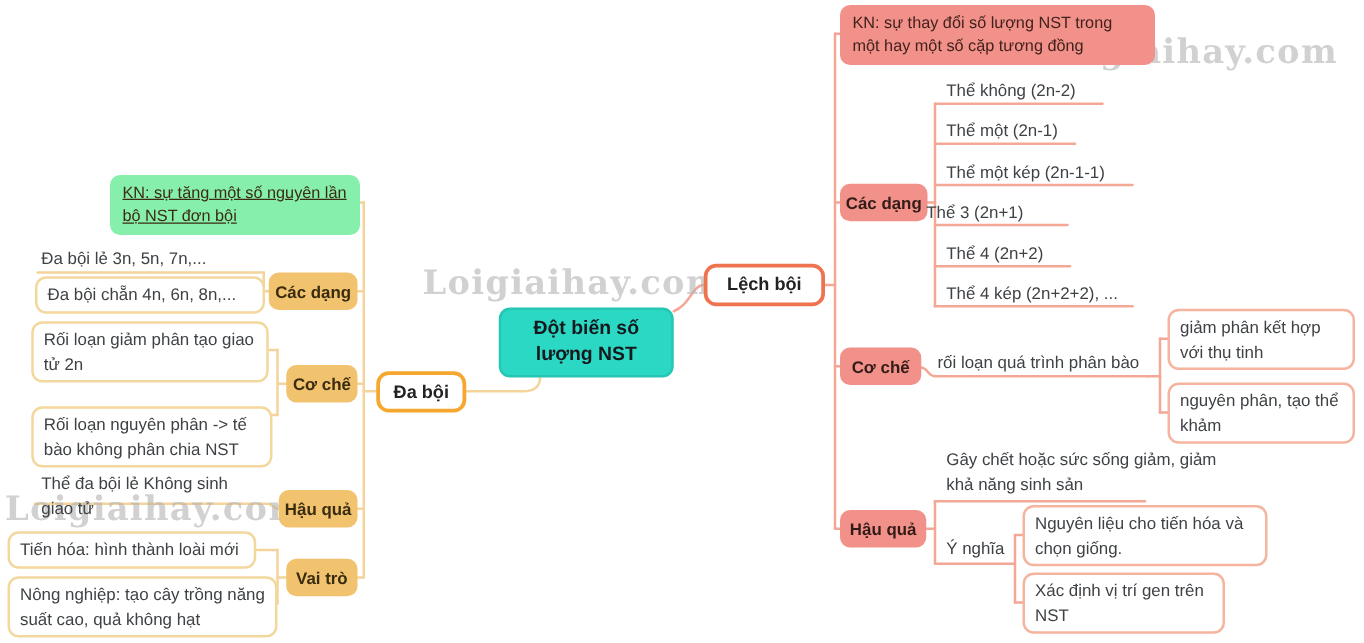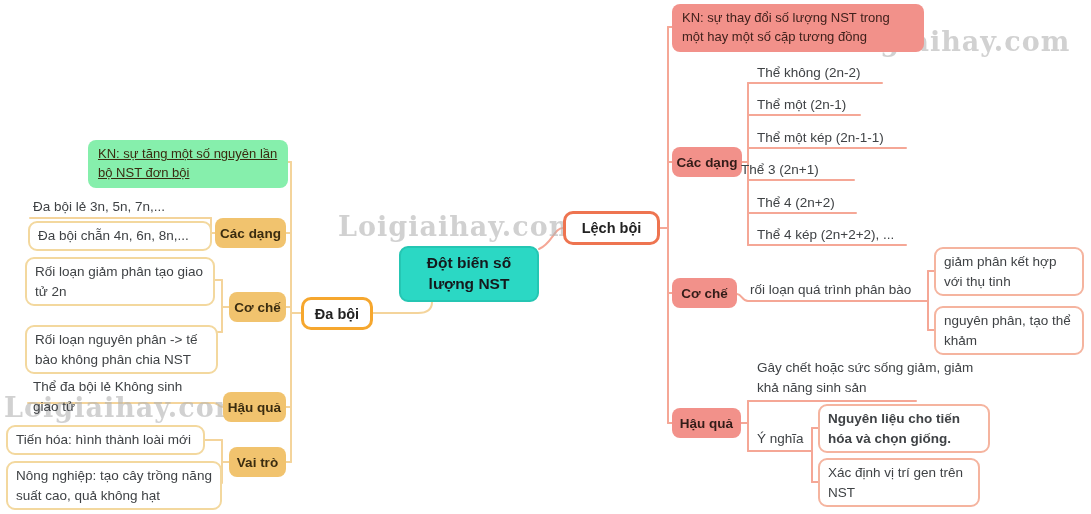--- a/index.html
+++ b/index.html
@@ -138,21 +138,21 @@
   <div class="abs bare" style="left:757px;top:225px;">Thể 4 kép (2n+2+2), ...</div>
 
   <div class="abs chip pink" style="left:672px;top:278px;width:65px;height:30px;">Cơ chế</div>
   <div class="abs leaf r" style="left:934px;top:247px;width:150px;">giảm phân kết hợp với thụ tinh</div>
   <div class="abs bare" style="left:750px;top:280px;">rối loạn quá trình phân bào</div>
   <div class="abs leaf r" style="left:934px;top:306px;width:150px;">nguyên phân, tạo thể khảm</div>
 
   <div class="abs chip pink" style="left:672px;top:408px;width:69px;height:30px;">Hậu quả</div>
   <div class="abs bare wrap" style="left:757px;top:358px;width:228px;">Gây chết hoặc sức sống giảm, giảm khả năng sinh sản</div>
   <div class="abs bare" style="left:757px;top:429px;">Ý nghĩa</div>
-  <div class="abs leaf r" style="left:818px;top:404px;width:172px;font-weight:bold;">Nguyên liệu cho tiến hóa và chọn giống.</div>
+  <div class="abs leaf r" style="left:818px;top:404px;width:196px;">Nguyên liệu cho tiến hóa và chọn giống.</div>
   <div class="abs leaf r" style="left:818px;top:458px;width:162px;">Xác định vị trí gen trên NST</div>
 
   <div class="abs note amber" style="left:88px;top:140px;width:200px;">KN: sự tăng một số nguyên lần bộ NST đơn bội</div>
 
   <div class="abs chip amber" style="left:215px;top:218px;width:71px;height:30px;">Các dạng</div>
   <div class="abs bare" style="left:33px;top:197px;">Đa bội lẻ 3n, 5n, 7n,...</div>
   <div class="abs leaf l" style="left:28px;top:221px;width:184px;white-space:nowrap;">Đa bội chẵn 4n, 6n, 8n,...</div>
 
   <div class="abs chip amber" style="left:229px;top:292px;width:57px;height:30px;">Cơ chế</div>
   <div class="abs leaf l" style="left:25px;top:257px;width:190px;">Rối loạn giảm phân tạo giao tử 2n</div>

